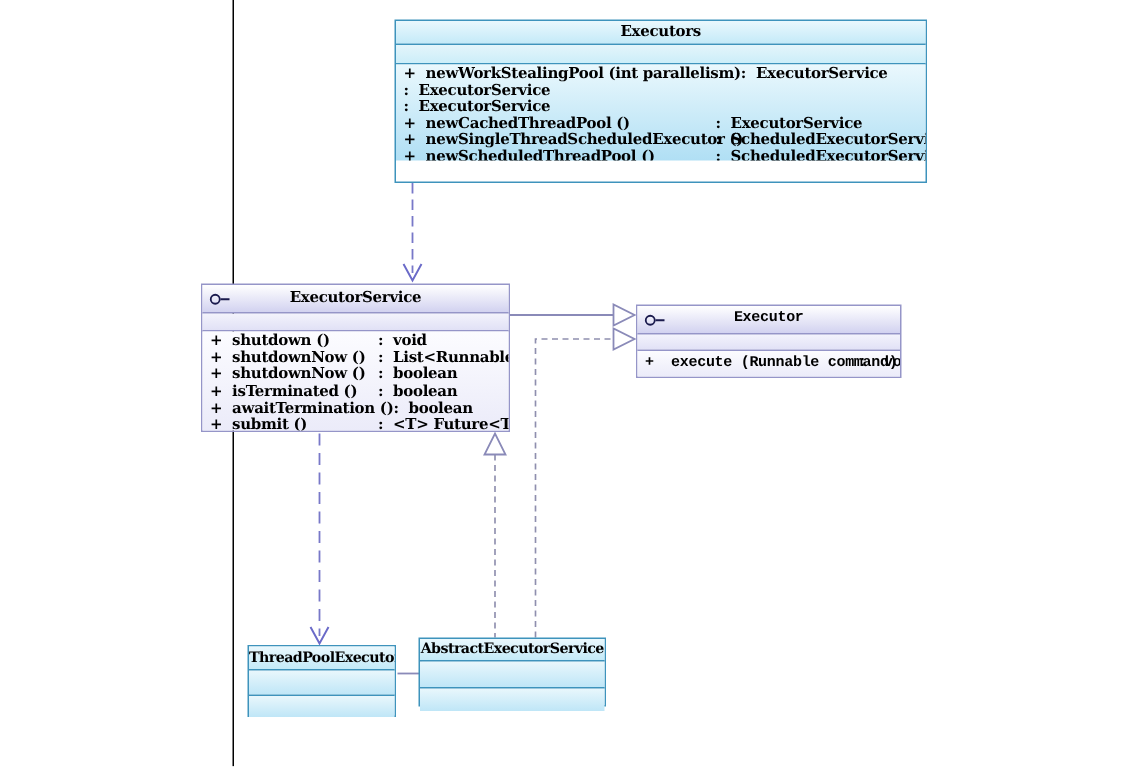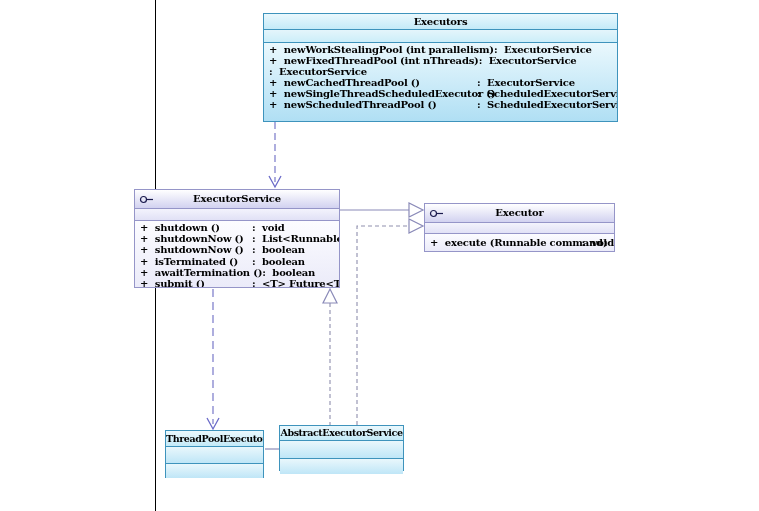--- a/index.html
+++ b/index.html
@@ -34,32 +34,32 @@
   .lav .attrs   { background:linear-gradient(180deg,#f3f3fc,#e1e1f6); border-bottom:1px solid #9595c8; }
   .lav .methods { background:linear-gradient(180deg,#fcfcff,#ebebf9); }
 
   .mrow { display:flex; white-space:pre; padding-left:5px; }
   .mrow .sig { white-space:pre; }
   .mrow .typ { white-space:pre; }
 
   .box-executors { left:263px; top:13px; width:355px; height:109px; }
   .box-executors .title { height:16px; line-height:15px; }
   .box-executors .attrs { height:13px; }
-  .box-executors .methods { height:78px; }
+  .box-executors .methods { height:64px; }
   .box-executors .mrow { line-height:11.1px; }
   .box-executors .sig { min-width:208px; }
 
   .box-es { left:134px; top:189px; width:206px; height:99px; }
   .box-es .title { height:19px; line-height:18px; }
   .box-es .attrs { height:12px; }
   .box-es .methods { height:66px; }
   .box-es .mrow { line-height:11.2px; }
   .box-es .sig { min-width:112px; }
 
-  .box-ex { left:424px; top:203px; width:191px; height:49px; }
+  .box-ex { left:424px; top:203px; width:177px; height:49px;font-family:Liberation Mono, monospace; }
   .box-ex .title { height:19px; line-height:18px; }
   .box-ex .attrs { height:11px; }
   .box-ex .methods { height:17px; }
   .box-ex .mrow { line-height:15px; }
   .box-ex .sig { min-width:142px; }
 
   .box-tpe { left:165px; top:430px; width:99px; height:48px; }
   .box-tpe .title { height:16px; line-height:15px; font-size:9.5px; letter-spacing:-0.4px; }
   .box-tpe .empty { height:16px; }
   .box-tpe .empty:last-child { height:15px; }
@@ -117,21 +117,21 @@
     </g>
   </svg>
 
   <div class="uml-box cyan box-executors">
     <div class="title">
       <span>Executors</span>
     </div>
     <div class="sect attrs"></div>
     <div class="sect methods">
         <div class="mrow"><span class="sig">+  newWorkStealingPool (int parallelism)</span><span class="typ">:  ExecutorService</span></div>
-        <div class="mrow"><span class="sig">+  newFixedThreadPool (int nThreads)</span><span class="typ">:  ExecutorService</span></div>
+        <div class="mrow"><span class="typ">:  ExecutorService</span></div>
         <div class="mrow"><span class="typ">:  ExecutorService</span></div>
         <div class="mrow"><span class="sig">+  newCachedThreadPool ()</span><span class="typ">:  ExecutorService</span></div>
         <div class="mrow"><span class="sig">+  newSingleThreadScheduledExecutor ()</span><span class="typ">:  ScheduledExecutorService</span></div>
         <div class="mrow"><span class="sig">+  newScheduledThreadPool ()</span><span class="typ">:  ScheduledExecutorService</span></div>
       </div>
   </div>
 
   <div class="uml-box lav box-es">
     <div class="title">
       <svg class="iface-icon" width="16" height="9">

